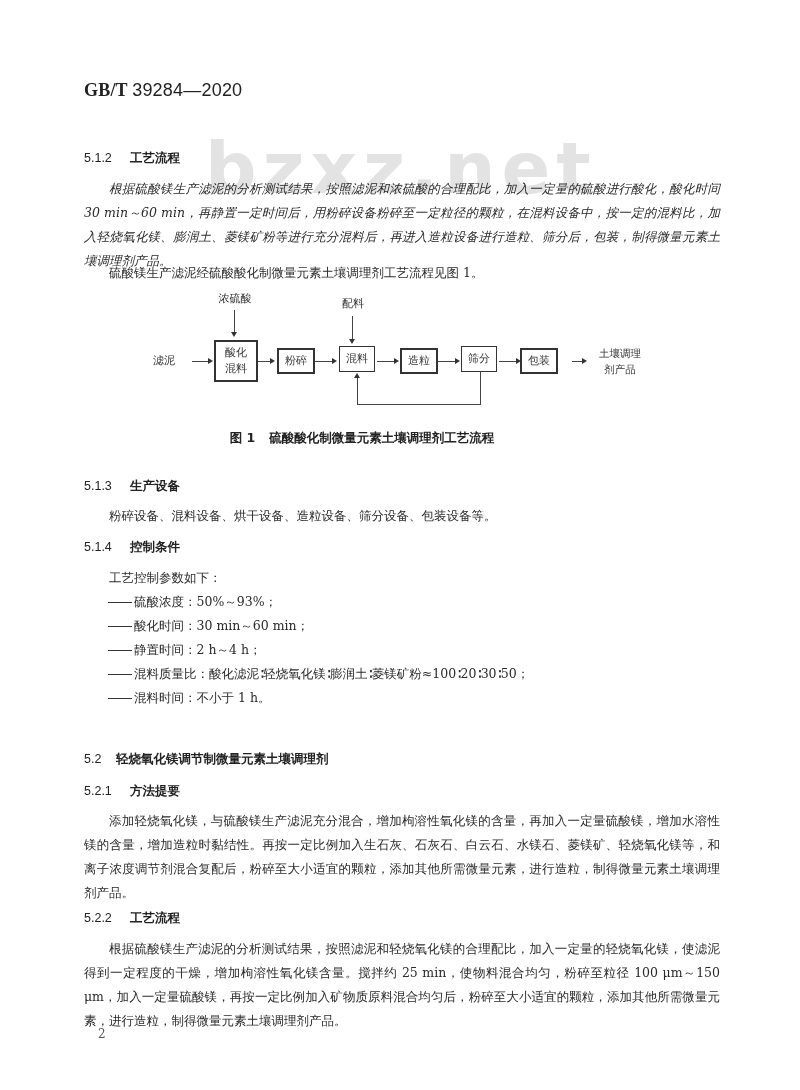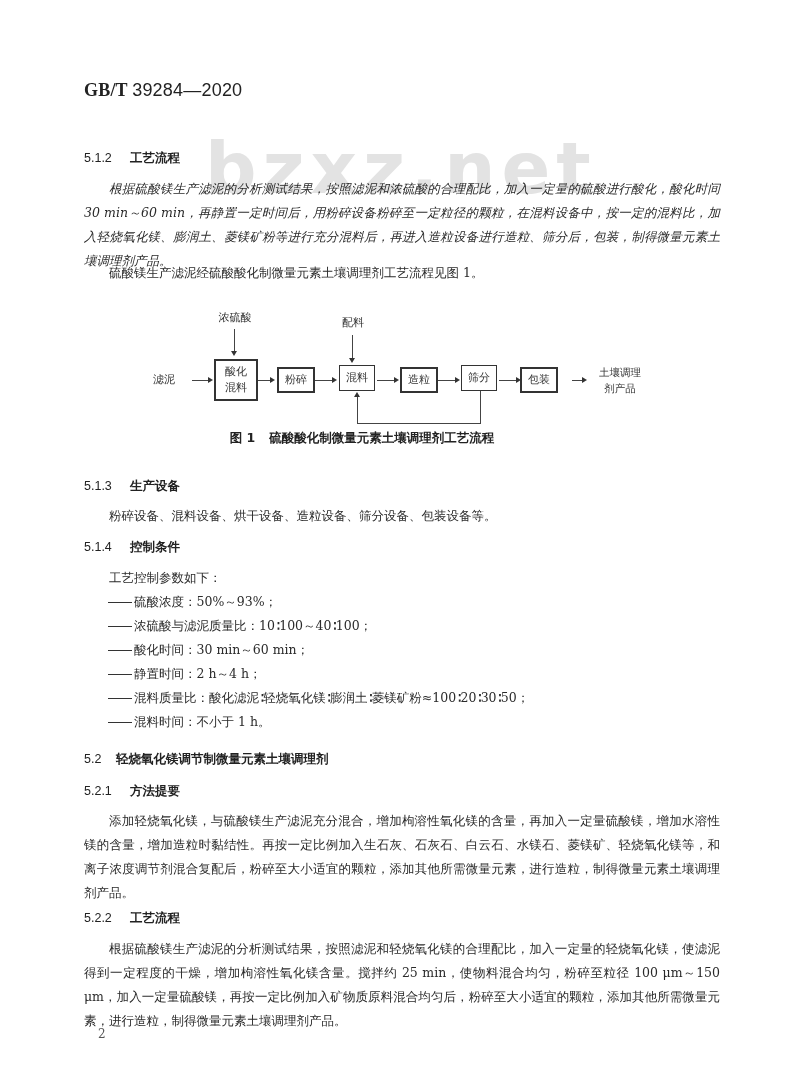--- a/index.html
+++ b/index.html
@@ -22,21 +22,21 @@
   .heading.lvl2 .no { width: 32px; }
   .heading .ttl { font-weight: bold; }
   .list { left: 108px; width: 600px; }
   .list .item { display: block; white-space: nowrap; }
   .list .dash { display: inline-block; width: 24px; border-top: 1px solid #333; vertical-align: middle; margin-right: 2px; margin-left: -24px; }
   .list .item { padding-left: 24px; margin-left: -24px; }
   .caption { position: absolute; left: 0; width: 724px; top: 430px; text-align: center; font-family: "DejaVu Sans", sans-serif; font-weight: bold; font-size: 12.5px; color: #222; }
   .caption .fig { margin-right: 14px; }
   .page-num { position: absolute; left: 98px; top: 1027px; font-size: 12px; color: #555; }
   
-  .diagram { position: absolute; left: 140px; top: 305px; width: 520px; height: 125px; }
+  .diagram { position: absolute; left: 140px; top: 286px; width: 520px; height: 125px; }
   .box { position: absolute; border: 1.5px solid #333; background: #fff; font-size: 11px; display: flex; align-items: center; justify-content: center; text-align: center; line-height: 16px; color: #333; font-family: "DejaVu Serif", serif; }
   .box.thick { border-width: 2px; }
   .dlabel { position: absolute; font-size: 11px; color: #333; line-height: 16px; text-align: center; }
   .hline { position: absolute; height: 0; border-top: 1.2px solid #444; }
   .vline { position: absolute; width: 0; border-left: 1.2px solid #444; }
   .arrow-r { position: absolute; width: 0; height: 0; border-top: 3px solid transparent; border-bottom: 3px solid transparent; border-left: 5px solid #333; }
   .arrow-d { position: absolute; width: 0; height: 0; border-left: 3px solid transparent; border-right: 3px solid transparent; border-top: 5px solid #333; }
   .arrow-u { position: absolute; width: 0; height: 0; border-left: 3px solid transparent; border-right: 3px solid transparent; border-bottom: 5px solid #333; }
 </style>
 </head>
@@ -126,21 +126,20 @@
     <span class="no">5.1.3</span><span class="ttl">生产设备</span>
   </div>
   <div class="txt para indent" style="top:504px;">粉碎设备、混料设备、烘干设备、造粒设备、筛分设备、包装设备等。</div>
 
   <div class="heading" style="top:539px;">
     <span class="no">5.1.4</span><span class="ttl">控制条件</span>
   </div>
   <div class="txt para indent" style="top:566px;">工艺控制参数如下：</div>
   <div class="txt list" style="top:590px; left:132px;">
     <div class="item"><span class="dash"></span><span>硫酸浓度：50%～93%；</span></div>
-    <div class="item"><span class="dash"></span><span>浓硫酸与滤泥质量比：10∶100～40∶100；</span></div>
     <div class="item"><span class="dash"></span><span>酸化时间：30 min～60 min；</span></div>
     <div class="item"><span class="dash"></span><span>静置时间：2 h～4 h；</span></div>
     <div class="item"><span class="dash"></span><span>混料质量比：酸化滤泥∶轻烧氧化镁∶膨润土∶菱镁矿粉≈100∶20∶30∶50；</span></div>
     <div class="item"><span class="dash"></span><span>混料时间：不小于 1 h。</span></div>
   </div>
 
   <div class="heading lvl2" style="top:751px;">
     <span class="no">5.2</span><span class="ttl">轻烧氧化镁调节制微量元素土壤调理剂</span>
   </div>
 

